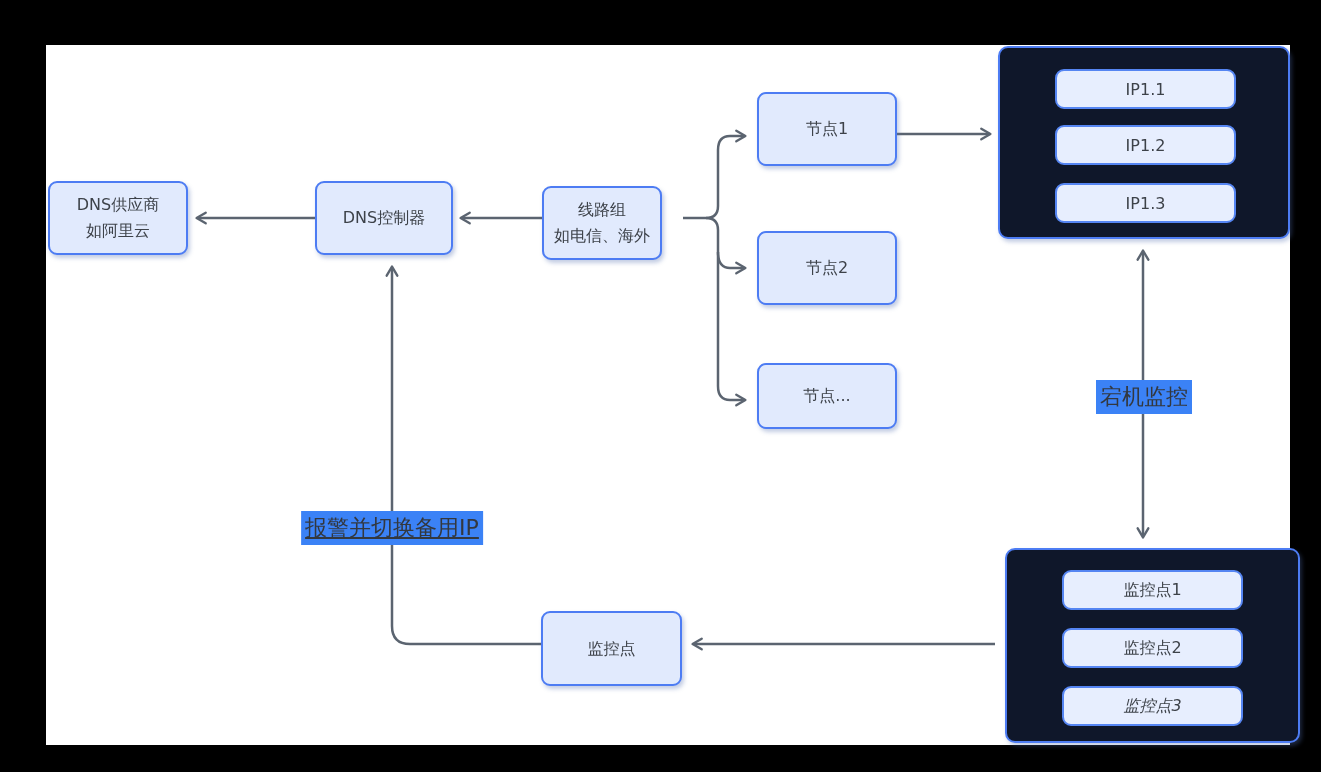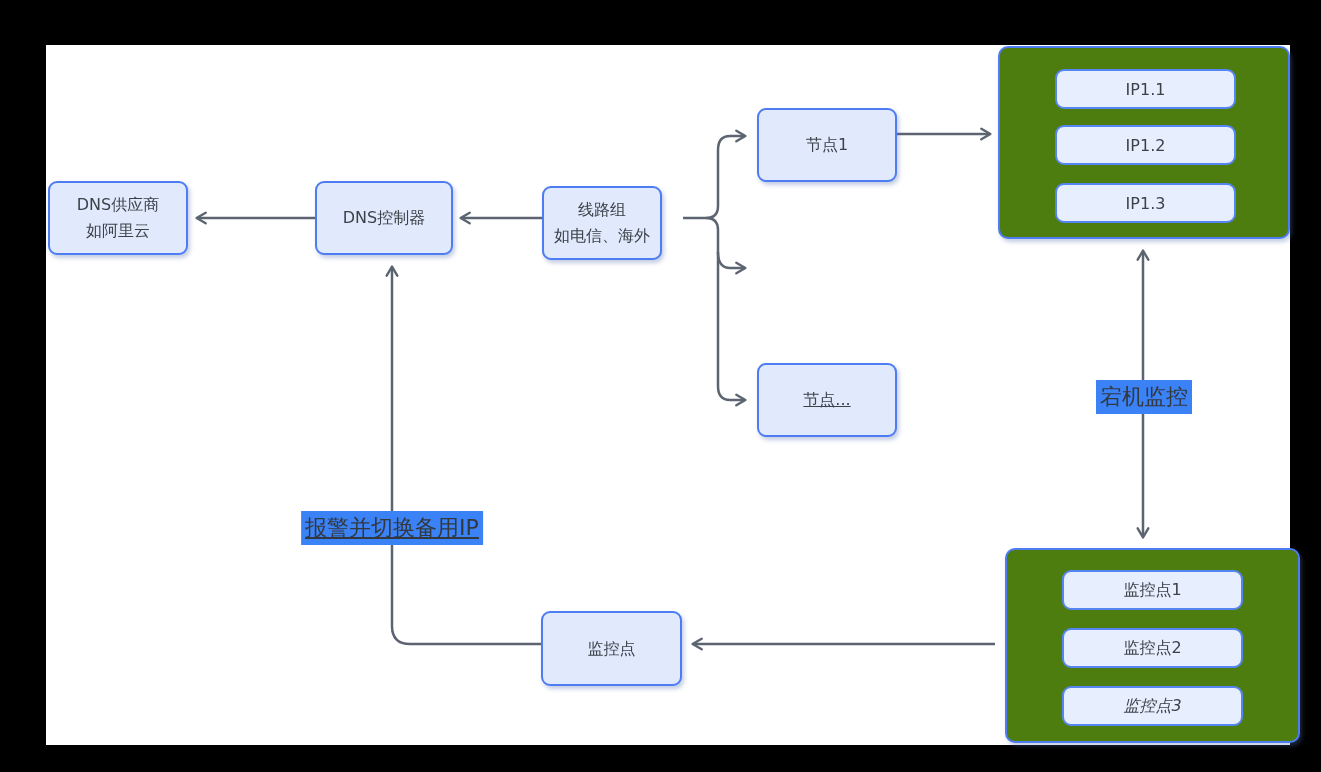--- a/index.html
+++ b/index.html
@@ -18,21 +18,21 @@
     background: #e1eafd;
     border: 2.5px solid #4d7cf3;
     border-radius: 9px;
     display: flex; flex-direction: column; align-items: center; justify-content: center;
     color: #3d4249; font-size: 16px; line-height: 1.6;
     box-shadow: 2px 3px 4px rgba(80, 110, 175, 0.35);
     text-align: center;
   }
   .group {
     position: absolute; z-index: 2;
-    background: #4d7c0f;
+    background: #0f172a;
     border: 2.5px solid #4d7cf3;
     border-radius: 10px;
     box-shadow: 2px 3px 4px rgba(80, 110, 175, 0.35);
   }
   .group .item {
     position: absolute; left: 55px; width: 181px; height: 40px;
     background: #e7eefe;
     border: 2.5px solid #5585f2;
     border-radius: 9px;
     display: flex; align-items: center; justify-content: center;
@@ -42,23 +42,23 @@
     position: absolute; z-index: 3;
     background: #3b82f6; color: #33383f; font-size: 22px;
     padding: 2px 4px; white-space: nowrap;
     transform: translate(-50%, -50%);
   }
 
   
   [data-name="node-dns-provider"]   { left: 48px;  top: 181px; width: 140px; height: 74px; }
   [data-name="node-dns-controller"] { left: 315px; top: 181px; width: 138px; height: 74px; }
   [data-name="node-line-group"]     { left: 542px; top: 186px; width: 120px; height: 74px; }
-  [data-name="node-node1"]          { left: 757px; top: 108px;  width: 140px; height: 74px; }
+  [data-name="node-node1"]          { left: 757px; top: 92px;  width: 140px; height: 74px; }
   [data-name="node-node2"]          { left: 757px; top: 231px; width: 140px; height: 74px; }
-  [data-name="node-node-more"]      { left: 757px; top: 363px; width: 140px; height: 74px; text-decoration: underline; }
+  [data-name="node-node-more"]      { left: 757px; top: 363px; width: 140px; height: 66px; }
   [data-name="group-ip-pool"]       { left: 998px; top: 46px;  width: 292px; height: 193px; }
   [data-name="group-ip-pool"] .i1   { top: 21px; }
   [data-name="group-ip-pool"] .i2   { top: 77px; }
   [data-name="group-ip-pool"] .i3   { top: 135px; }
   [data-name="group-monitor-points"]      { left: 995px; top: 548px; width: 295px; height: 195px; margin-left: 10px; }
   [data-name="group-monitor-points"] .i1  { top: 20px; }
   [data-name="group-monitor-points"] .i2  { top: 78px; }
   [data-name="group-monitor-points"] .i3  { top: 136px; font-style: italic; }
   [data-name="node-monitor-point"]  { left: 541px; top: 611px; width: 141px; height: 75px; }
 
@@ -103,20 +103,23 @@
 
   <div class="node" data-name="node-line-group">
     <span data-name="node-line-group-line1">线路组</span>
     <span data-name="node-line-group-line2">如电信、海外</span>
   </div>
 
   <div class="node" data-name="node-node1">
     <span data-name="node-node1-label">节点1</span>
   </div>
 
+  <div class="node" data-name="node-node2">
+    <span data-name="node-node2-label">节点2</span>
+  </div>
 
   <div class="node" data-name="node-node-more">
     <span data-name="node-node-more-label">节点...</span>
   </div>
 
   <div class="group" data-name="group-ip-pool">
     <div class="item i1" data-name="ip-item-1">IP1.1</div>
     <div class="item i2" data-name="ip-item-2">IP1.2</div>
     <div class="item i3" data-name="ip-item-3">IP1.3</div>
   </div>

